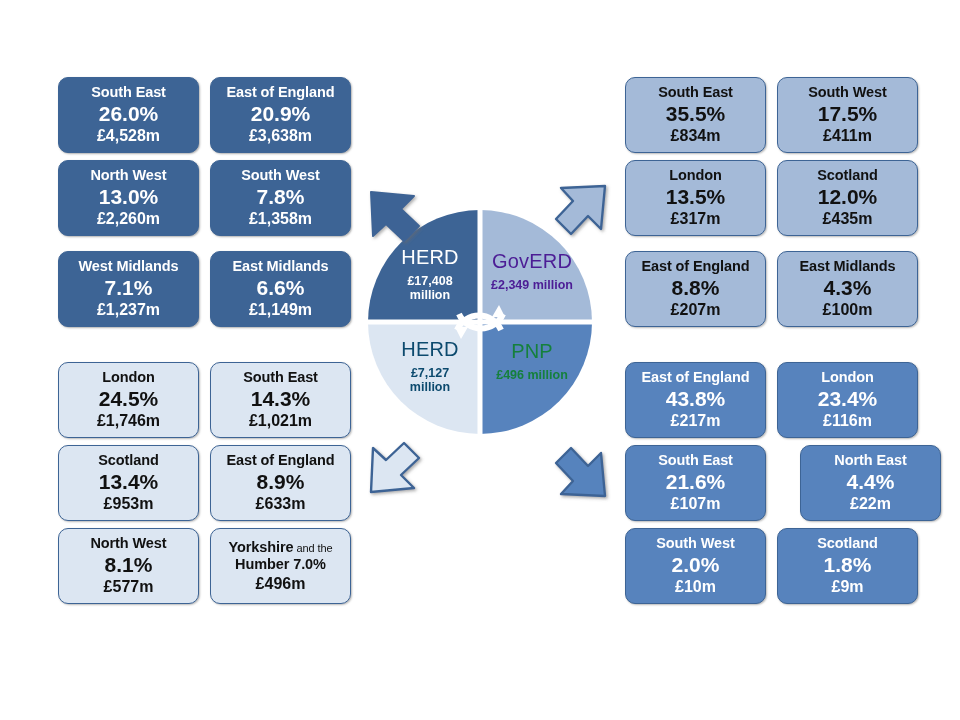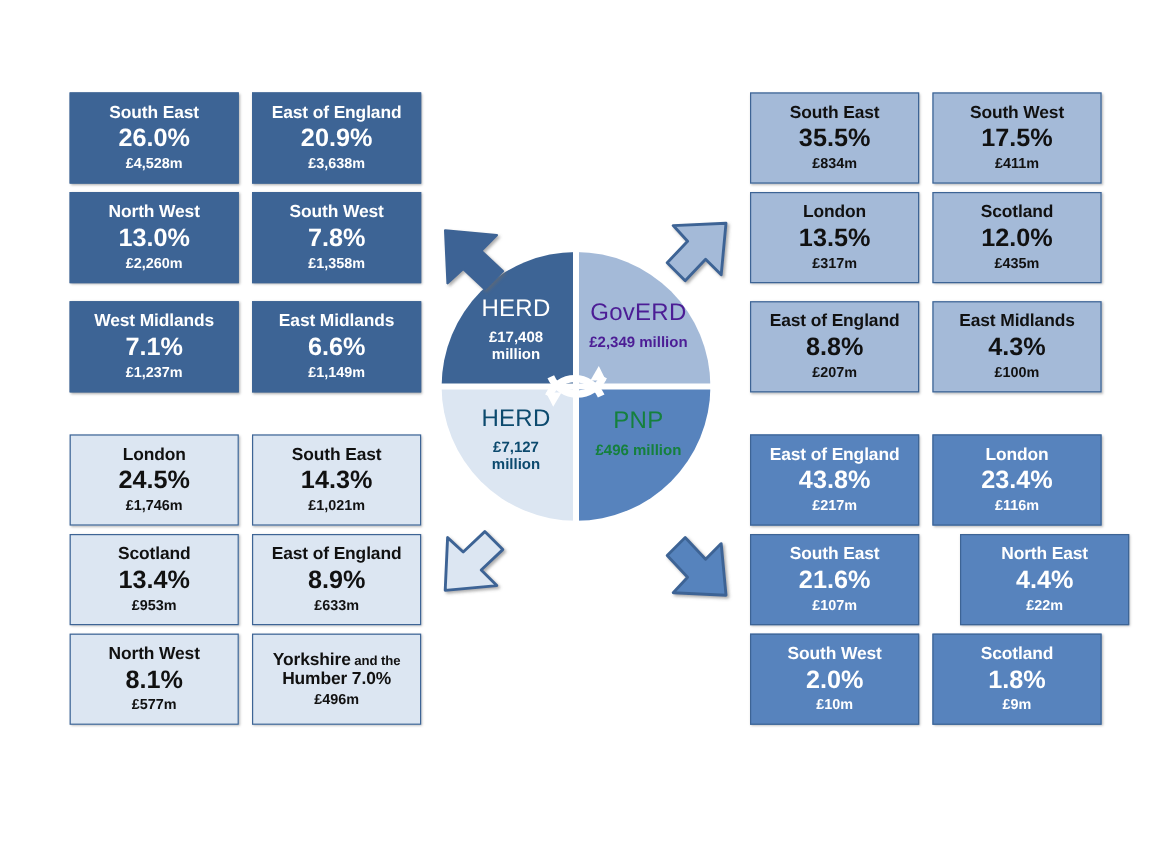--- a/index.html
+++ b/index.html
@@ -20,21 +20,21 @@
     left: 0; top: 0;
     width: 960px;
     height: 720px;
   }
 
   
   .box {
     position: absolute;
     width: 141px;
     height: 76px;
-    border-radius: 0;
+    border-radius: 10px;
     box-sizing: border-box;
     display: flex;
     flex-direction: column;
     align-items: center;
     justify-content: center;
     text-align: center;
     line-height: 1.06;
     padding: 2px 4px;
   }
   .box .region {
@@ -42,21 +42,21 @@
     font-weight: bold;
     letter-spacing: -0.1px;
     white-space: nowrap;
   }
   .box .pct {
     font-size: 21px;
     font-weight: bold;
     margin-top: 2px;
   }
   .box .amt {
-    font-size: 12px;
+    font-size: 16px;
     font-weight: bold;
     margin-top: 3px;
   }
 
   
   .berd {
     background: #3d6495;
     color: #ffffff;
     border: 1px solid #3d6495;
     box-shadow: 1px 1px 2px rgba(80,80,80,0.45);
@@ -80,21 +80,21 @@
   .pnp {
     background: #5783bd;
     color: #ffffff;
     border: 1.6px solid #3d6495;
     box-shadow: 1px 1px 2px rgba(80,80,80,0.40);
   }
 
   
   .region .small {
     font-size: 11px;
-    font-weight: bold;
+    font-weight: normal;
   }
   .box.wrap2 { line-height: 1.12; }
   .box.wrap2 .region { white-space: normal; font-size: 14.5px; }
 
   
   #pie-wrap {
     position: absolute;
     left: 368px;
     top: 198px;
     width: 224px;

